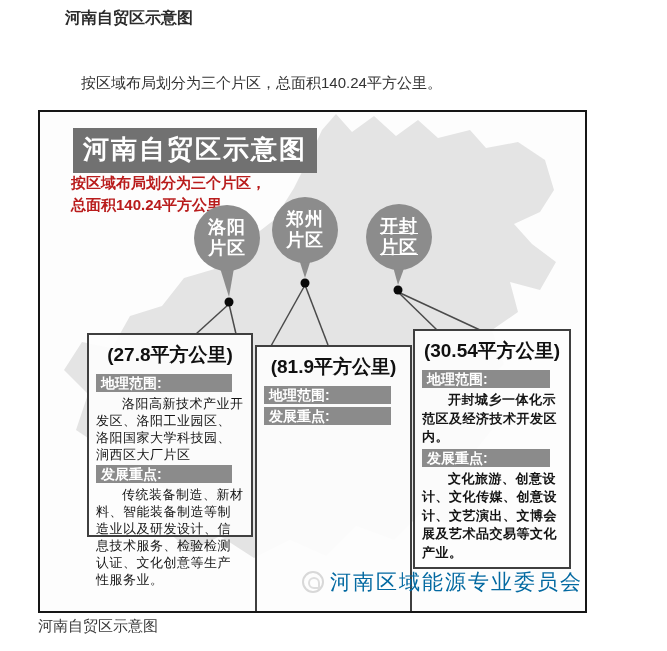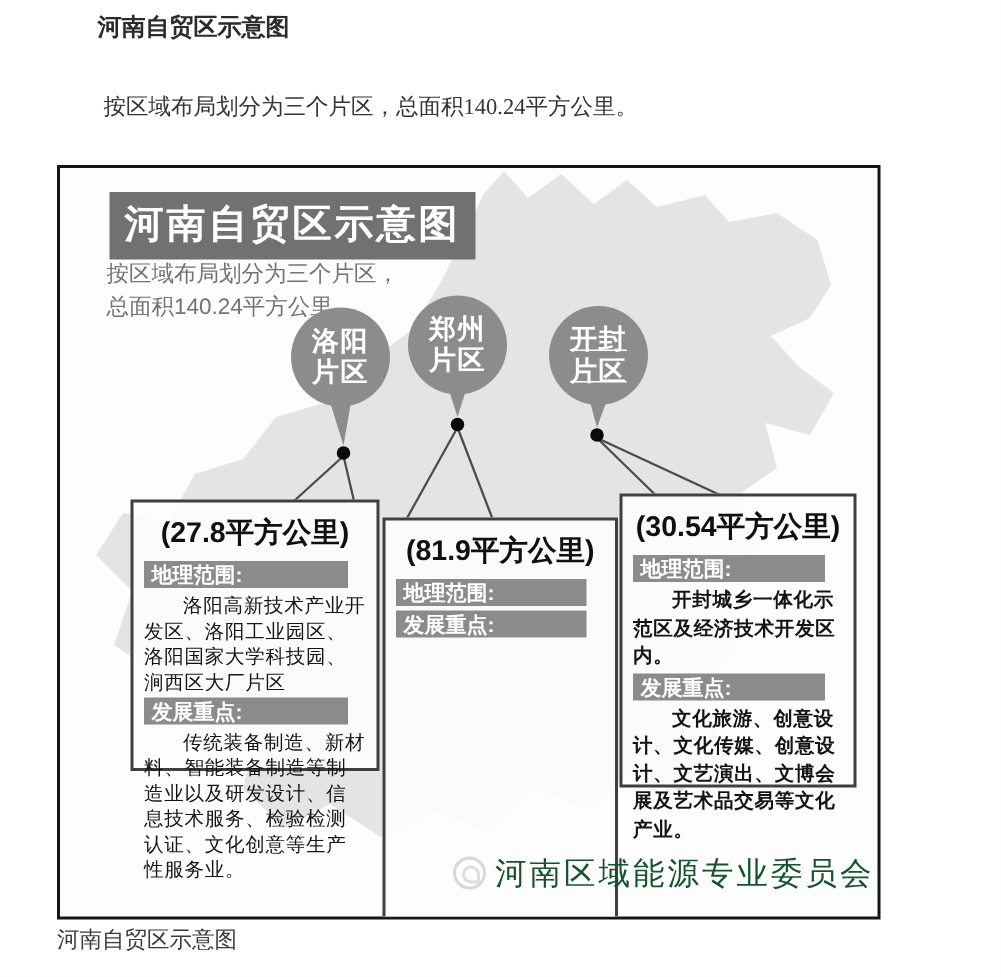--- a/index.html
+++ b/index.html
@@ -4,64 +4,64 @@
 <style>
   html,body{margin:0;padding:0;}
   body{
     width:667px;height:651px;background:#ffffff;position:relative;
     font-family:"Liberation Sans",sans-serif;overflow:hidden;
   }
   .page-heading{
     position:absolute;left:65px;top:8px;font-size:16px;font-weight:bold;color:#2b2b2b;margin:0;
   }
   .page-intro{
-    position:absolute;left:65px;top:58px;font-size:15px;color:#333;margin:4px;font-family:Liberation Serif, serif;
+    position:absolute;left:65px;top:58px;font-size:15px;color:#333;margin:16px;
   }
   .figure{
     position:absolute;left:38px;top:110px;width:545px;height:499px;
     border:2px solid #161616;background:#fdfdfd;overflow:hidden;
   }
   .map-svg{position:absolute;left:0;top:0;}
   .banner{
     position:absolute;left:33px;top:16px;background:#717171;color:#fff;
     font-size:26px;font-weight:bold;letter-spacing:2px;padding:4px 10px 6px;white-space:nowrap;
   }
   .subtitle{
-    position:absolute;left:31px;top:60px;font-size:15px;color:#737373;line-height:22px;font-weight:400;
+    position:absolute;left:31px;top:60px;font-size:15px;color:#b91c1c;line-height:22px;font-weight:700;
   }
   .balloon{
     position:absolute;width:66px;height:66px;border-radius:50%;background:#8c8c8c;color:#fff;
     font-weight:bold;font-size:18px;line-height:21px;display:flex;align-items:center;justify-content:center;
     text-align:center;white-space:pre-line;letter-spacing:1px;
   }
   #balloon-luoyang{left:154px;top:93px;}
   #balloon-zhengzhou{left:232px;top:85px;text-align:right;}
   #balloon-kaifeng{left:326px;top:92px;text-decoration:underline;}
   .info-box{
     position:absolute;border:2px solid #3f3f3f;background:rgba(253,253,253,0.93);
     box-sizing:border-box;padding:4px 7px;
   }
-  #box-luoyang{left:47px;top:221px;width:166px;height:181px;}
+  #box-luoyang{left:47px;top:221px;width:166px;height:204px;}
   #box-zhengzhou{left:215px;top:233px;width:157px;height:278px;}
-  #box-kaifeng{left:373px;top:217px;width:158px;height:196px;}
+  #box-kaifeng{left:373px;top:217px;width:158px;height:240px;}
   .box-title{
     font-size:19px;font-weight:bold;color:#101010;text-align:center;margin:3px 0 6px;white-space:nowrap;
   }
   .box-bar{
     background:#8b8b8b;color:#fff;font-weight:bold;font-size:14px;
     height:18px;line-height:18px;padding:0 5px;margin:2px 12px 3px 0;
   }
   .box-text{
     font-family:"Liberation Serif",serif;font-size:13px;line-height:17px;color:#141414;
     text-indent:2em;margin:0 0 2px;letter-spacing:0.5px;
   }
   #box-kaifeng .box-text{line-height:18.5px;font-weight:bold;}
   .watermark{
     position:absolute;left:262px;top:456px;display:flex;align-items:center;gap:6px;
-    color:#14532d;font-size:21px;letter-spacing:2px;white-space:nowrap;
+    color:#0369a1;font-size:21px;letter-spacing:2px;white-space:nowrap;
   }
   .wm-logo{
     width:22px;height:22px;border:2px solid #d8d8d8;border-radius:50%;box-sizing:border-box;
     position:relative;flex:0 0 auto;
   }
   .wm-logo::after{
     content:"";position:absolute;left:4px;top:4px;width:8px;height:8px;border:2px solid #dddddd;
     border-radius:50% 50% 0 50%;
   }
   .figure-caption{

